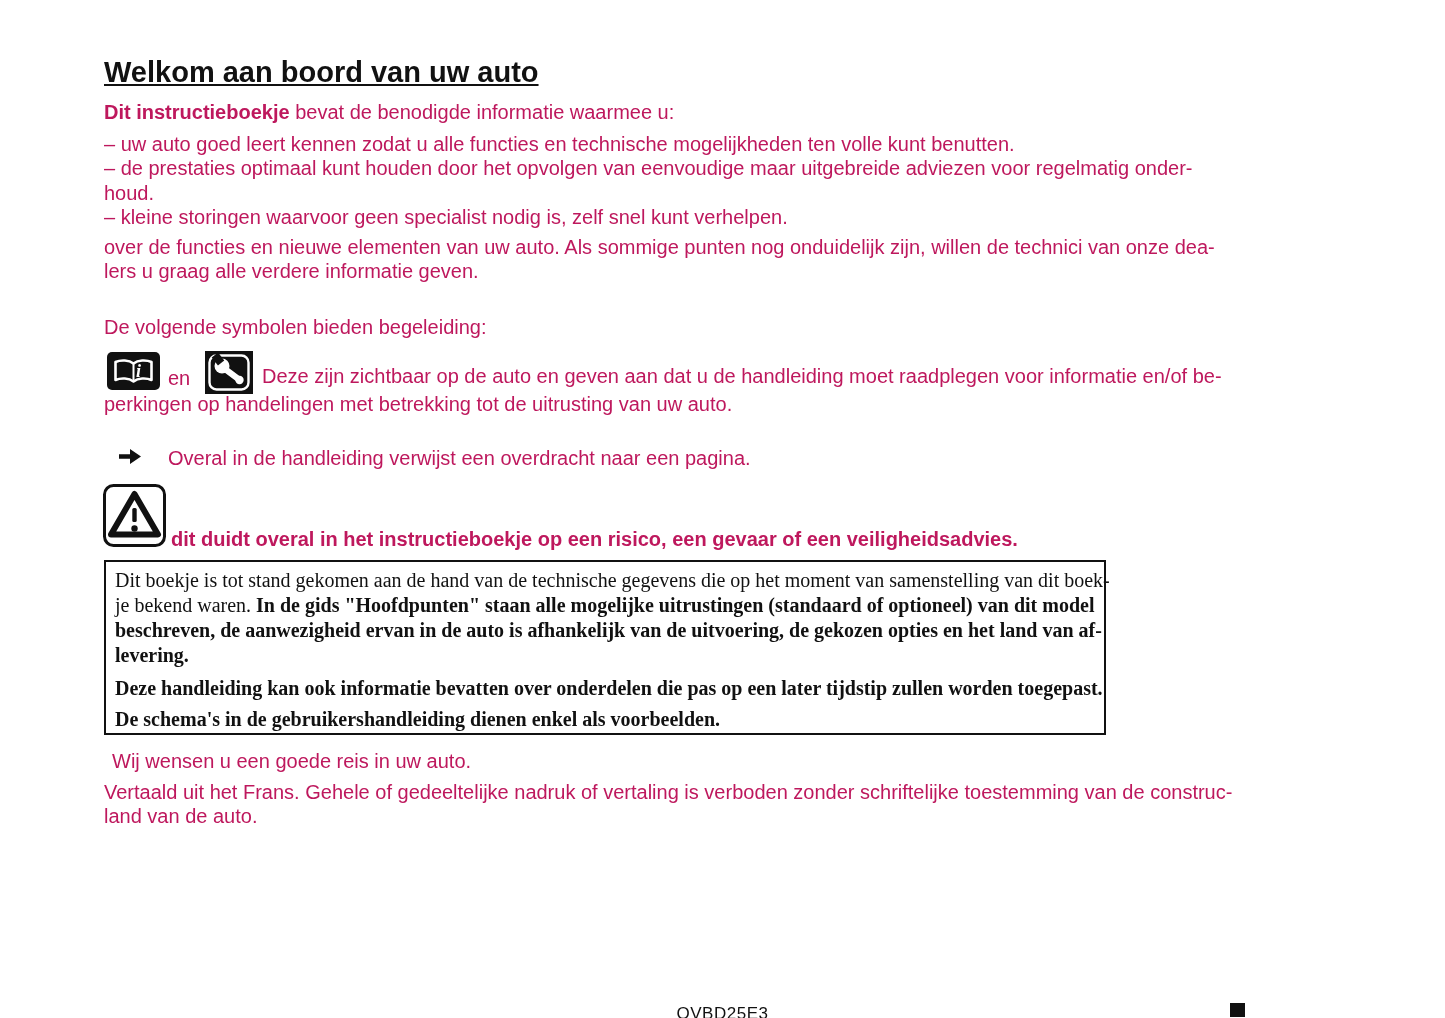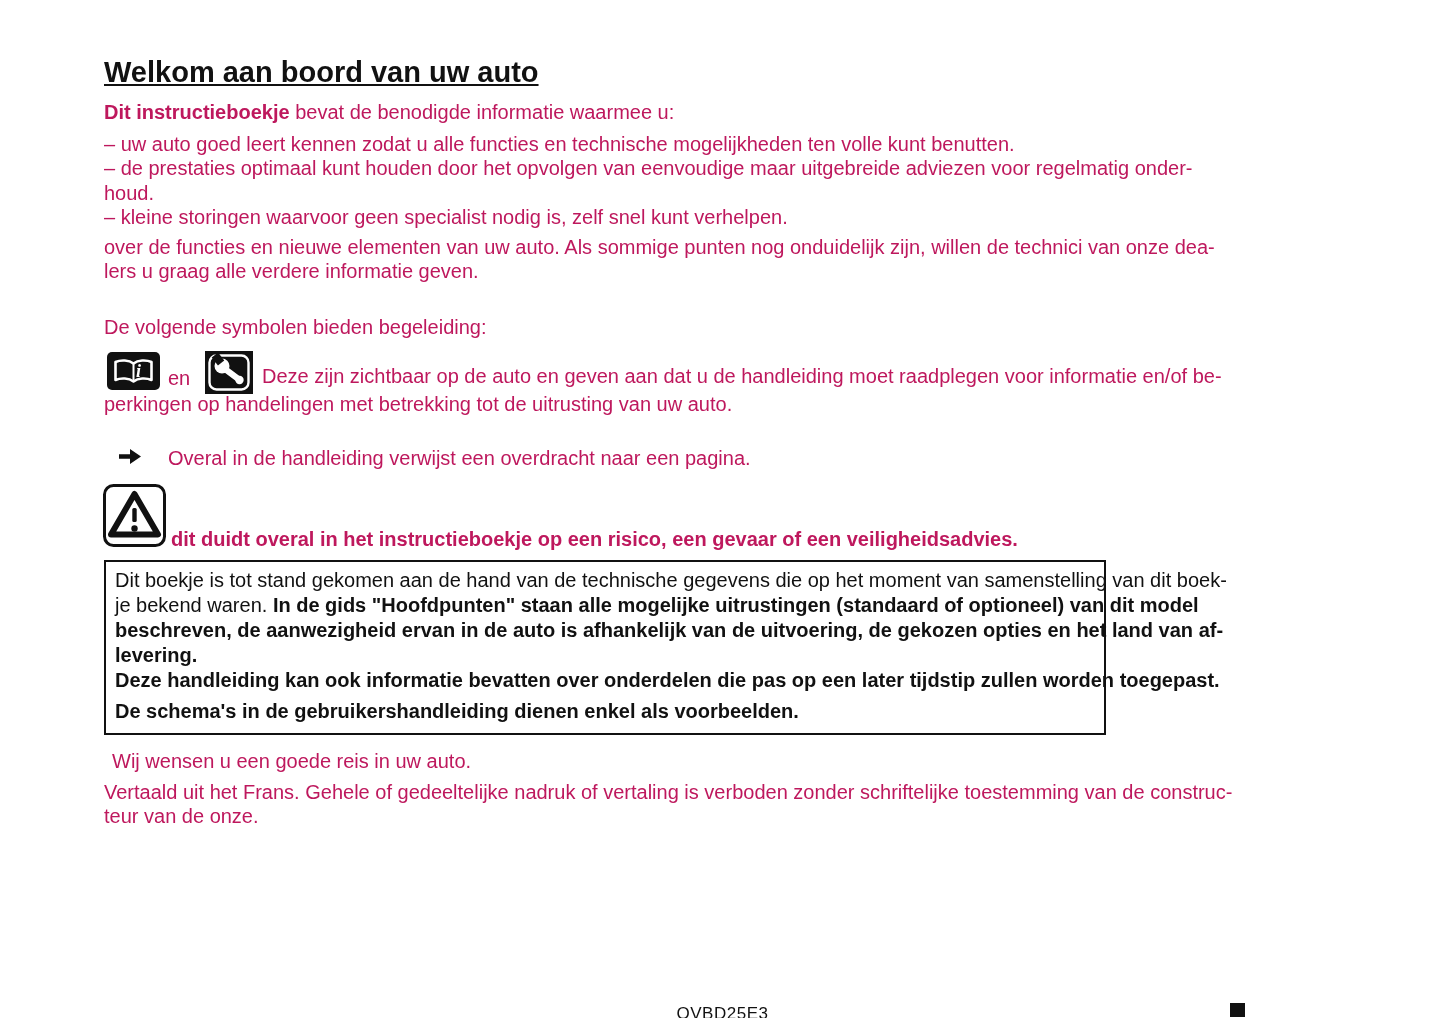--- a/index.html
+++ b/index.html
@@ -17,20 +17,21 @@
   .b{font-weight:bold;}
   .title{
     font-size:29px;font-weight:bold;line-height:34px;white-space:nowrap;margin:0;text-decoration:underline;
   }
   .iconsvg{display:block;}
   .notice-box{
     box-sizing:border-box;
     width:1002px;height:175px;
     border:2px solid #111111;
     padding:6px 8px 0 9px;
+    font-family:Liberation Serif, serif;
   }
   .box-line{font-size:20px;line-height:25px;white-space:nowrap;}
   .footer-code{
     width:100%;text-align:center;font-size:17px;letter-spacing:0.5px;
   }
   .page-marker{background:#111111;width:15px;height:14px;}
 </style>
 </head>
 <body>
 
@@ -98,28 +99,28 @@
   </span>
   <div class="abs t b" style="left:171px;top:527px;">dit duidt overal in het instructieboekje op een risico, een gevaar of een veiligheidsadvies.</div>
 
   <div class="abs notice-box" style="left:104px;top:560px;">
     <div class="box-line">Dit boekje is tot stand gekomen aan de hand van de technische gegevens die op het moment van samenstelling van dit boek-</div>
     <div class="box-line">
       <span>je bekend waren. </span><span class="b">In de gids "Hoofdpunten" staan alle mogelijke uitrustingen (standaard of optioneel) van dit model</span>
     </div>
     <div class="box-line b">beschreven, de aanwezigheid ervan in de auto is afhankelijk van de uitvoering, de gekozen opties en het land van af-</div>
     <div class="box-line b">levering.</div>
-    <div class="box-line b" style="">Deze handleiding kan ook informatie bevatten over onderdelen die pas op een later tijdstip zullen worden toegepast.</div>
+    <div class="box-line b" style="margin-top:8px;">Deze handleiding kan ook informatie bevatten over onderdelen die pas op een later tijdstip zullen worden toegepast.</div>
     <div class="box-line b" style="margin-top:6px;">De schema's in de gebruikershandleiding dienen enkel als voorbeelden.</div>
   </div>
 
   <div class="abs t" style="left:112px;top:749px;">Wij wensen u een goede reis in uw auto.</div>
 
   <div class="abs" style="left:104px;top:780px;">
     <div class="t">Vertaald uit het Frans. Gehele of gedeeltelijke nadruk of vertaling is verboden zonder schriftelijke toestemming van de construc-</div>
-    <div class="t">teur van de onze.</div>
+    <div class="t">land van de auto.</div>
   </div>
 
   <div class="abs footer-code" style="left:0;top:1004px;">OVBD25E3</div>
 
   <div class="abs page-marker" style="left:1230px;top:1003px;"></div>
 
 </div>
 
 </body></html>

